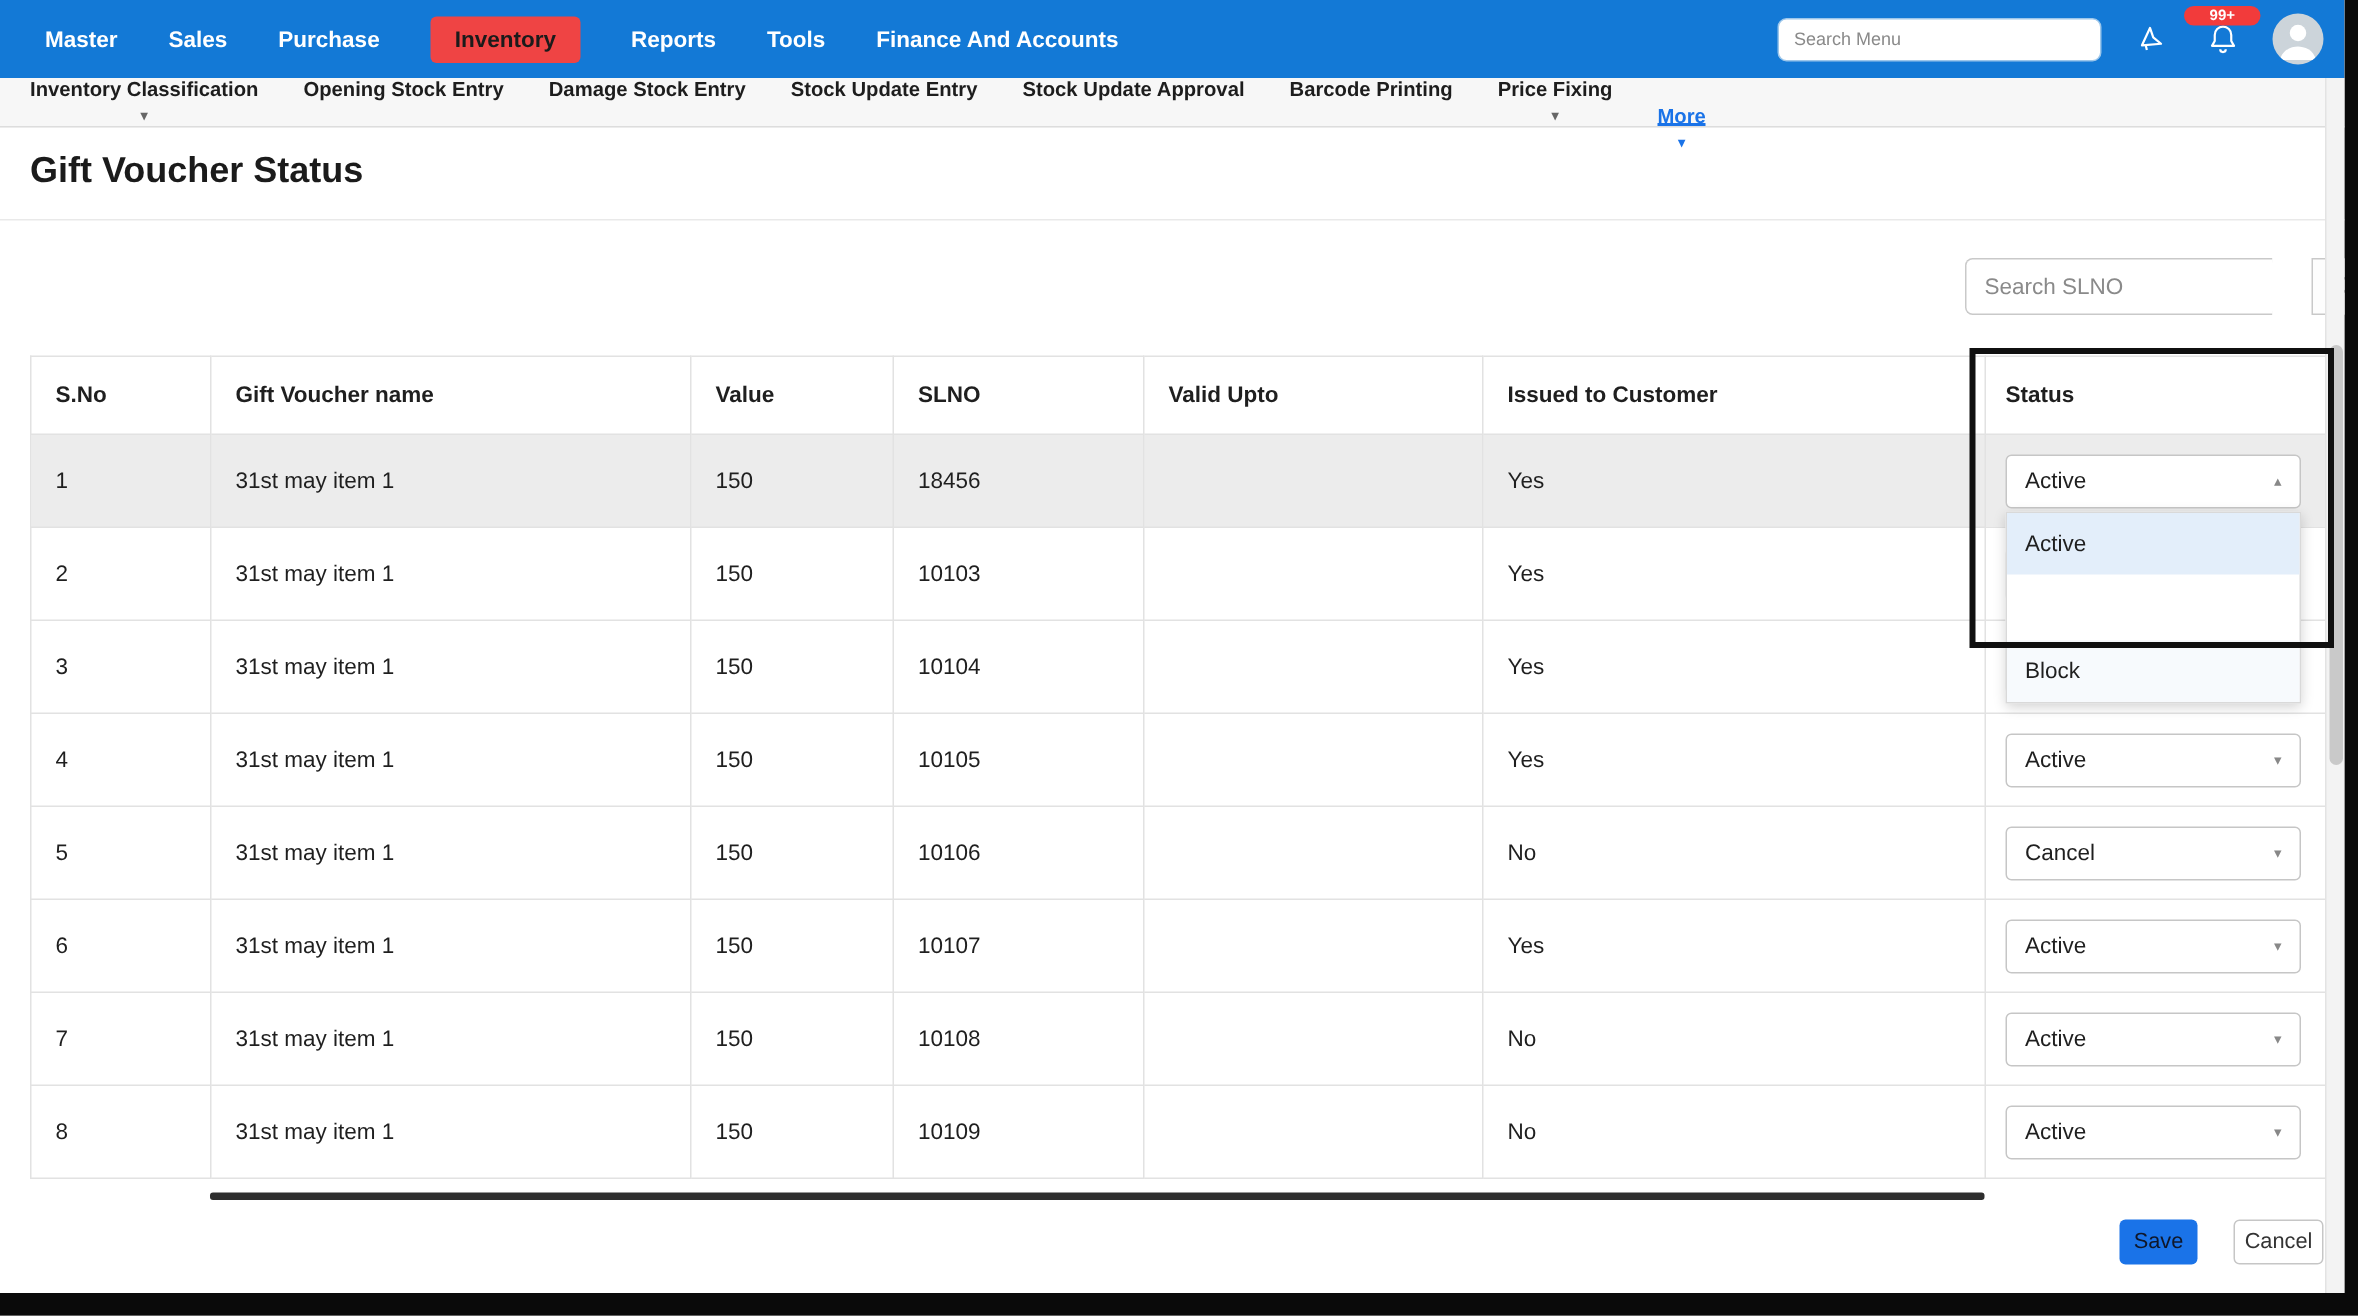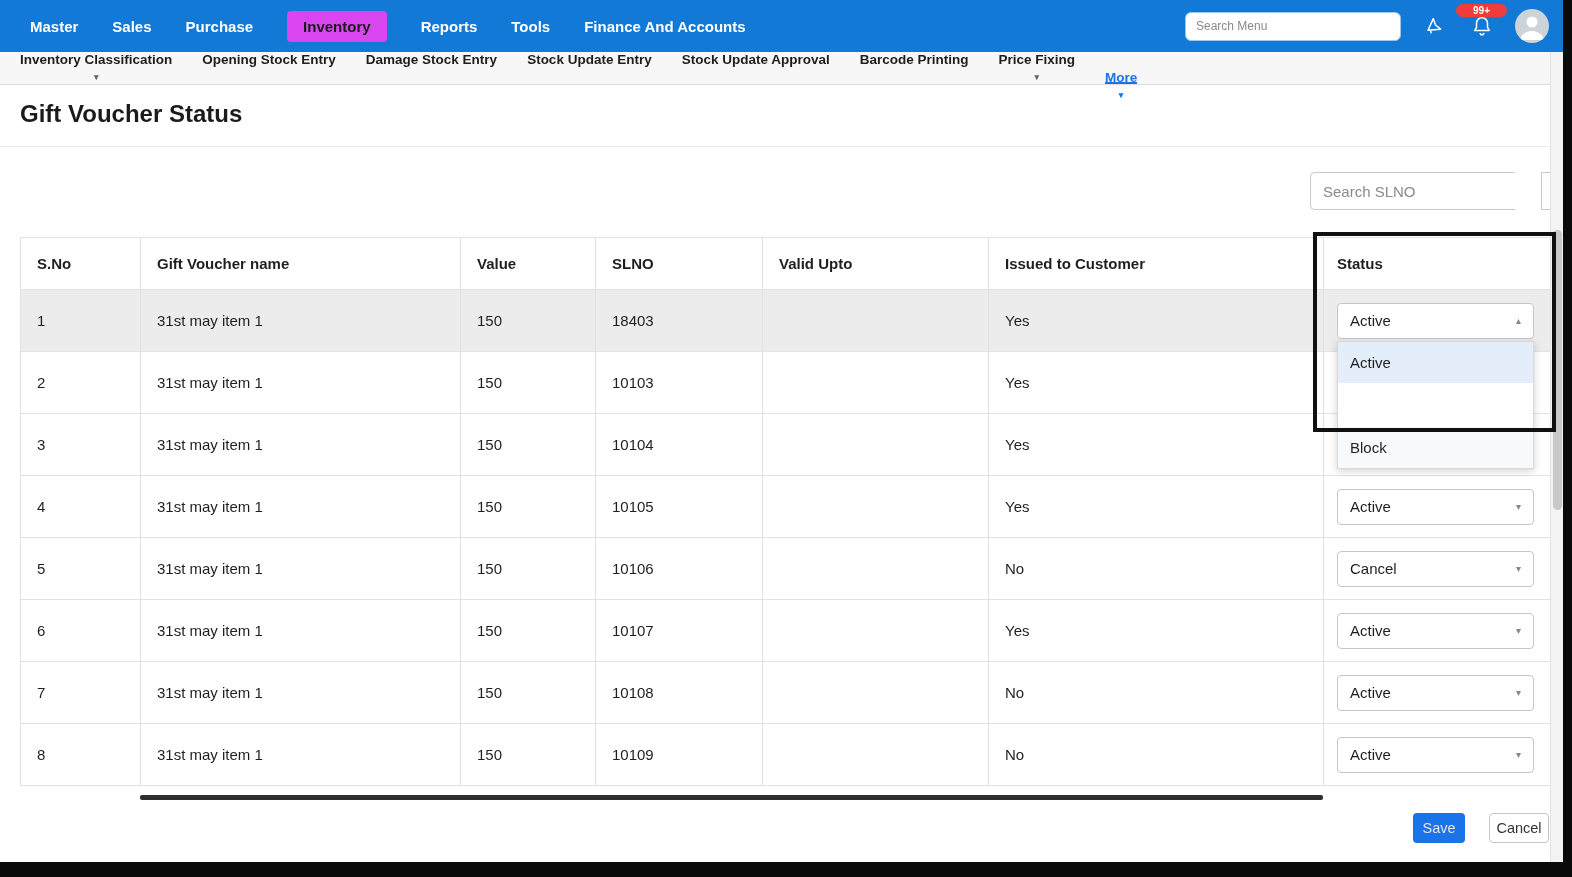--- a/index.html
+++ b/index.html
@@ -4,21 +4,21 @@
 <style>
   * { margin:0; padding:0; box-sizing:border-box; }
   body { font-family:"Liberation Sans", sans-serif; background:#000; }
   .screen { position:relative; width:1572px; height:877px; background:#0a0a0a; overflow:hidden; }
   .viewport { position:absolute; left:0; top:0; width:1563px; height:862px; background:#fff; overflow:hidden; }
 
   
   .topnav { position:absolute; left:0; top:0; width:100%; height:52px; background:#1379d6; display:flex; align-items:center; padding-left:30px; }
   .topnav-items { display:flex; align-items:center; gap:34px; }
   .topnav-item { color:#fff; font-size:15px; font-weight:700; cursor:pointer; white-space:nowrap; }
-  .topnav-item.active { background:#d946ef; color:#1b1b1b; padding:7px 16px; border-radius:4px; }
+  .topnav-item.active { background:#ef4444; color:#1b1b1b; padding:7px 16px; border-radius:4px; }
   .topnav-right { position:absolute; right:14px; top:0; height:52px; display:flex; align-items:center; gap:18px; }
   .menu-search { width:216px; height:29px; border:1px solid #9cc6ea; border-radius:6px; padding:4px 10px; font-size:12px; font-family:"Liberation Sans", sans-serif; outline:none; color:#333; }
   .menu-search::placeholder { color:#8a8a8a; }
   .icon-btn { position:relative; width:30px; height:30px; display:flex; align-items:center; justify-content:center; cursor:pointer; }
   .badge { position:absolute; top:-7px; right:-10px; background:#f23b3b; color:#fff; font-size:10px; font-weight:700; border-radius:8px; padding:1px 17px; }
   .avatar { width:34px; height:34px; border-radius:50%; background:#ccd4da; display:flex; align-items:center; justify-content:center; overflow:hidden; cursor:pointer; }
 
   
   .subnav { position:absolute; left:0; top:52px; width:100%; height:33px; background:#f7f7f7; border-bottom:1px solid #ddd; display:flex; align-items:stretch; gap:30px; padding-left:20px; }
   .subnav-item { display:flex; align-items:center; gap:5px; font-size:13.5px; font-weight:700; color:#1d1d1d; cursor:pointer; white-space:nowrap;flex-direction:column; }
@@ -48,21 +48,21 @@
   .dd-panel { position:absolute; left:13px; top:51px; width:197px; background:#fff; border:1px solid #d9d9d9; box-shadow:0 2px 8px rgba(0,0,0,0.18); z-index:10; }
   .dd-option { height:41px; display:flex; align-items:center; padding-left:12px; font-size:15px; color:#1f1f1f; cursor:pointer; }
   .dd-option.highlight { background:#e3eefa; }
   .dd-option.alt { background:#f7fafd;margin-top:44px; }
 
   .annotation-box { position:absolute; left:1313px; top:232px; width:243px; height:200px; border:4px solid #101010; z-index:30; pointer-events:none; }
 
   .h-scrollbar { position:absolute; left:140px; top:795px; width:1183px; height:5px; background:#2e2e2e; border-radius:2px; cursor:pointer; }
 
   
-  .save-btn { position:absolute; left:1413px; top:813px; width:52px; height:30px; background:#1a73e8; border:none; border-radius:4px; color:#e5e5e5; font-size:14.5px; font-family:"Liberation Sans", sans-serif; cursor:pointer; }
+  .save-btn { position:absolute; left:1413px; top:813px; width:52px; height:30px; background:#1a73e8; border:none; border-radius:4px; color:#0f172a; font-size:14.5px; font-family:"Liberation Sans", sans-serif; cursor:pointer; }
   .cancel-btn { position:absolute; left:1489px; top:813px; width:60px; height:30px; background:#fff; border:1px solid #c6c6c6; border-radius:4px; color:#333; font-size:14.5px; font-family:"Liberation Sans", sans-serif; cursor:pointer; }
 
   
   .v-scroll-track { position:absolute; right:0; top:52px; width:13px; height:810px; background:#f3f3f3; border-left:1px solid #e3e3e3; }
   .v-scroll-thumb { position:absolute; left:2px; top:178px; width:9px; height:280px; background:#c9c9c9; border-radius:5px; cursor:pointer; }
 </style>
 </head>
 <body>
 
 <div class="screen">
@@ -164,21 +164,21 @@
           <th>Valid Upto</th>
           <th>Issued to Customer</th>
           <th style="padding-left:13px">Status</th>
         </tr>
       </thead>
       <tbody>
         <tr class="row-selected">
           <td>1</td>
           <td>31st may item 1</td>
           <td>150</td>
-          <td>18403</td>
+          <td>18456</td>
           <td></td>
           <td>Yes</td>
           <td class="status-cell">
             <div class="status-select">
               <span>Active</span>
               <span class="sel-caret">▴</span>
             </div>
             <div class="dd-panel">
               <div class="dd-option highlight">Active</div>
               <div class="dd-option alt">Block</div>

